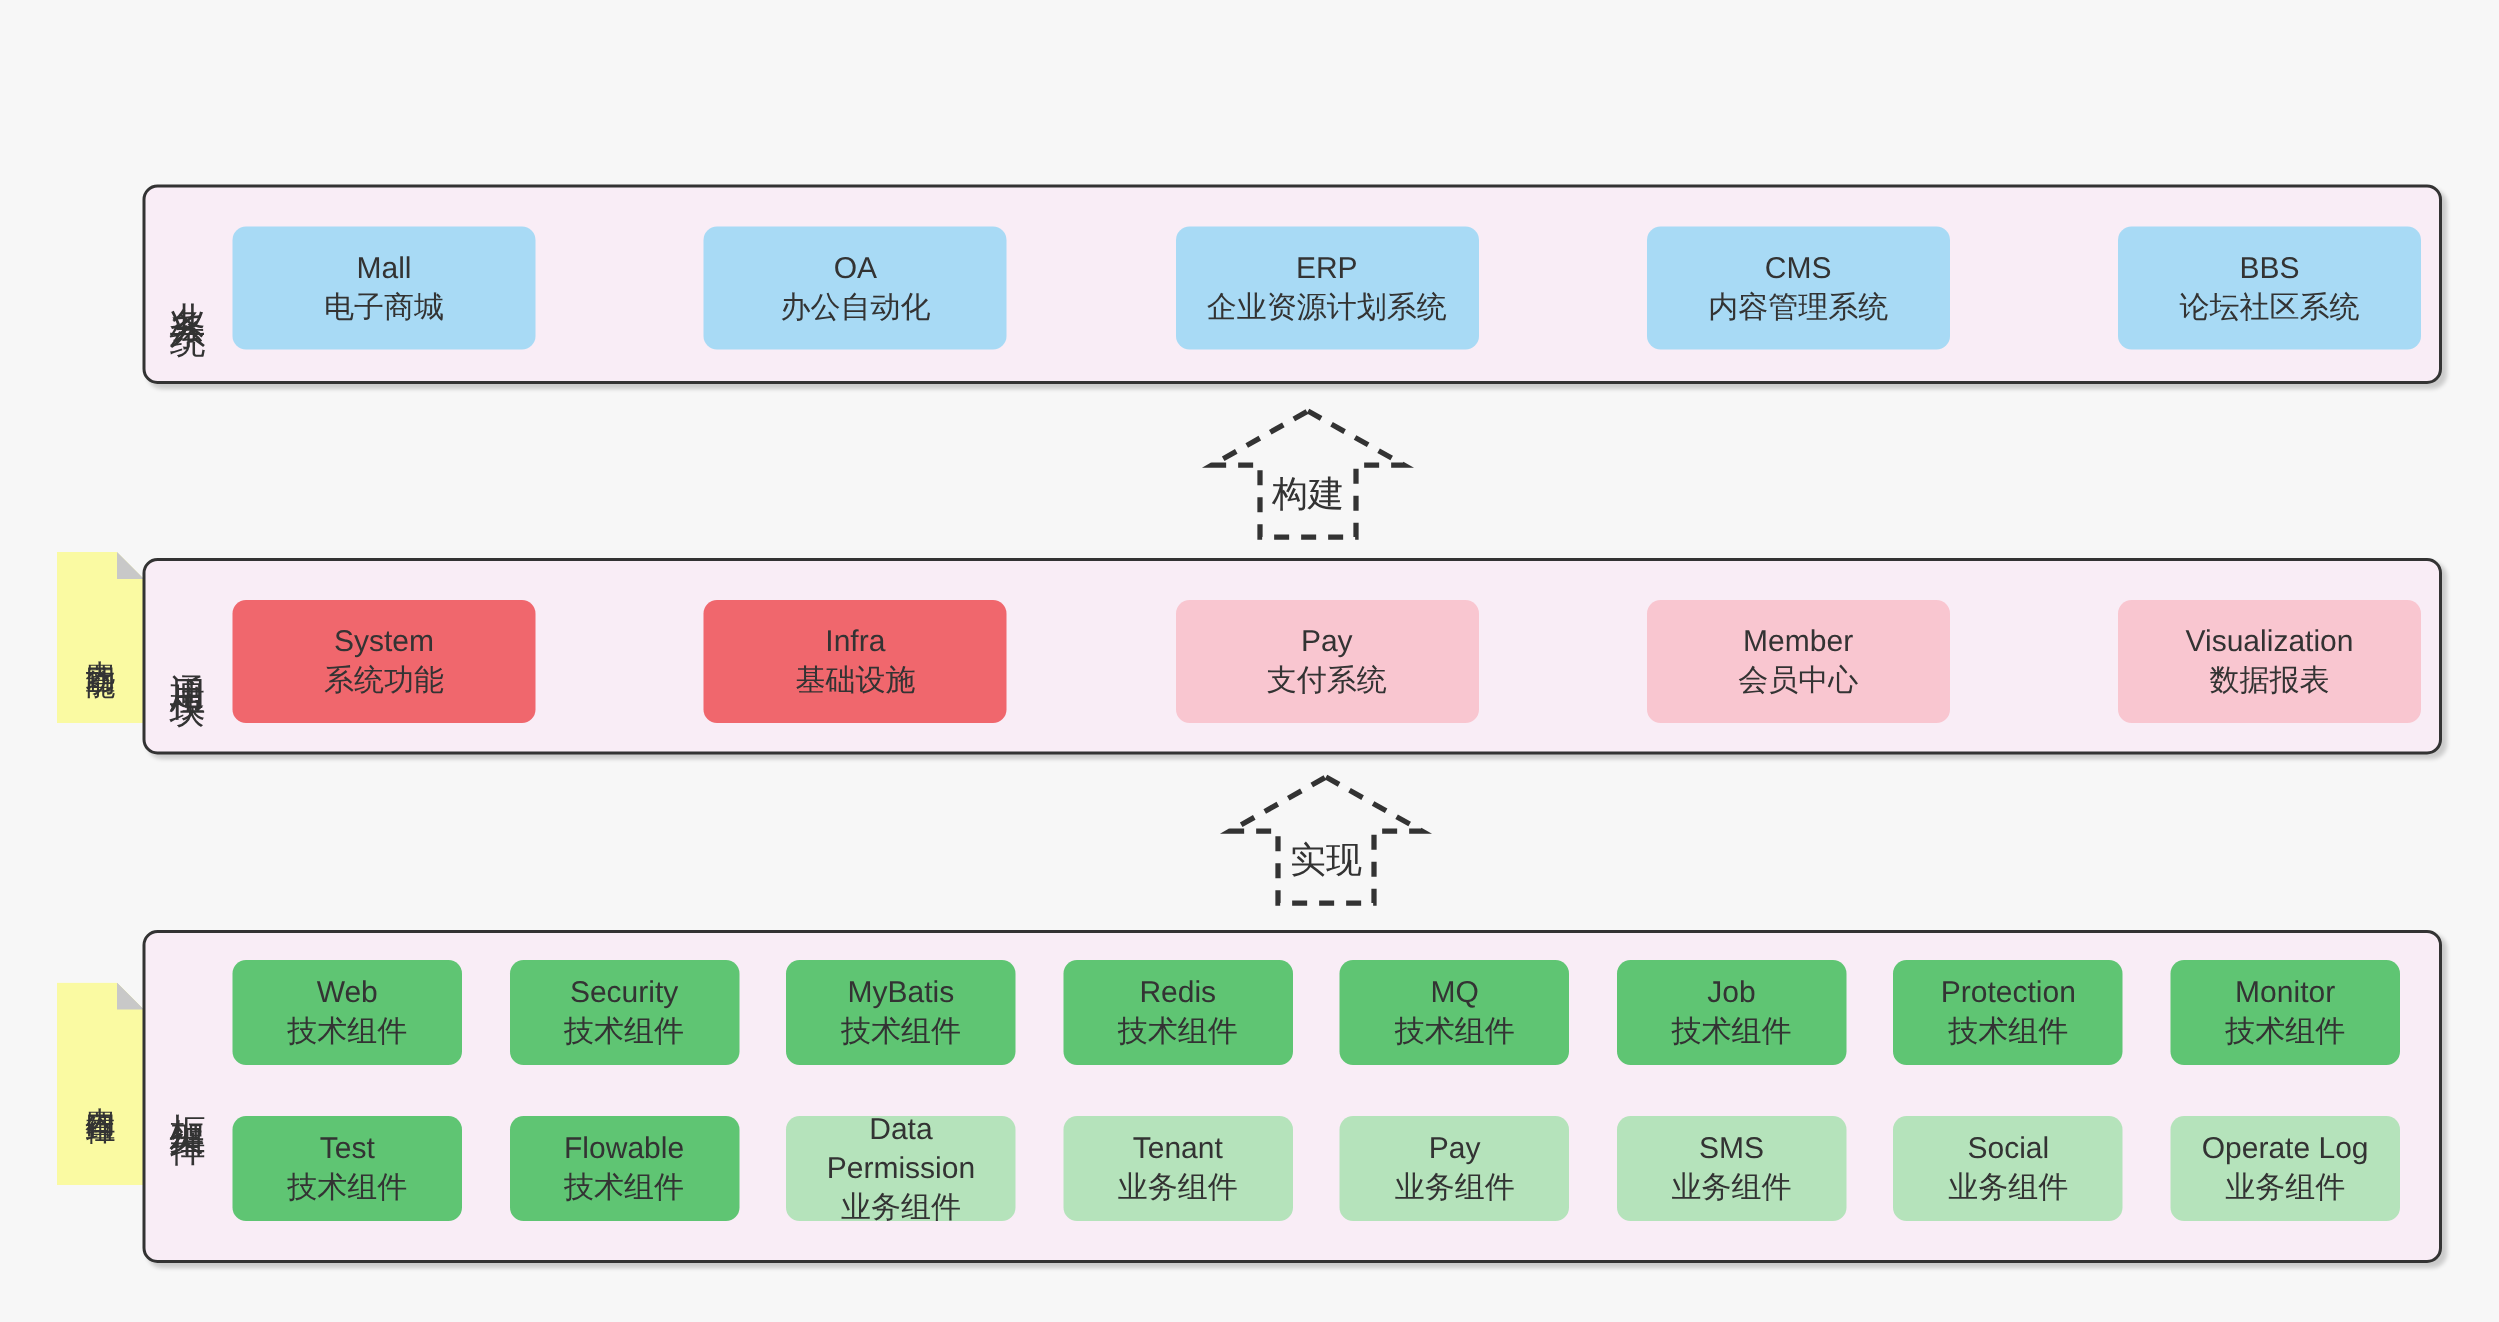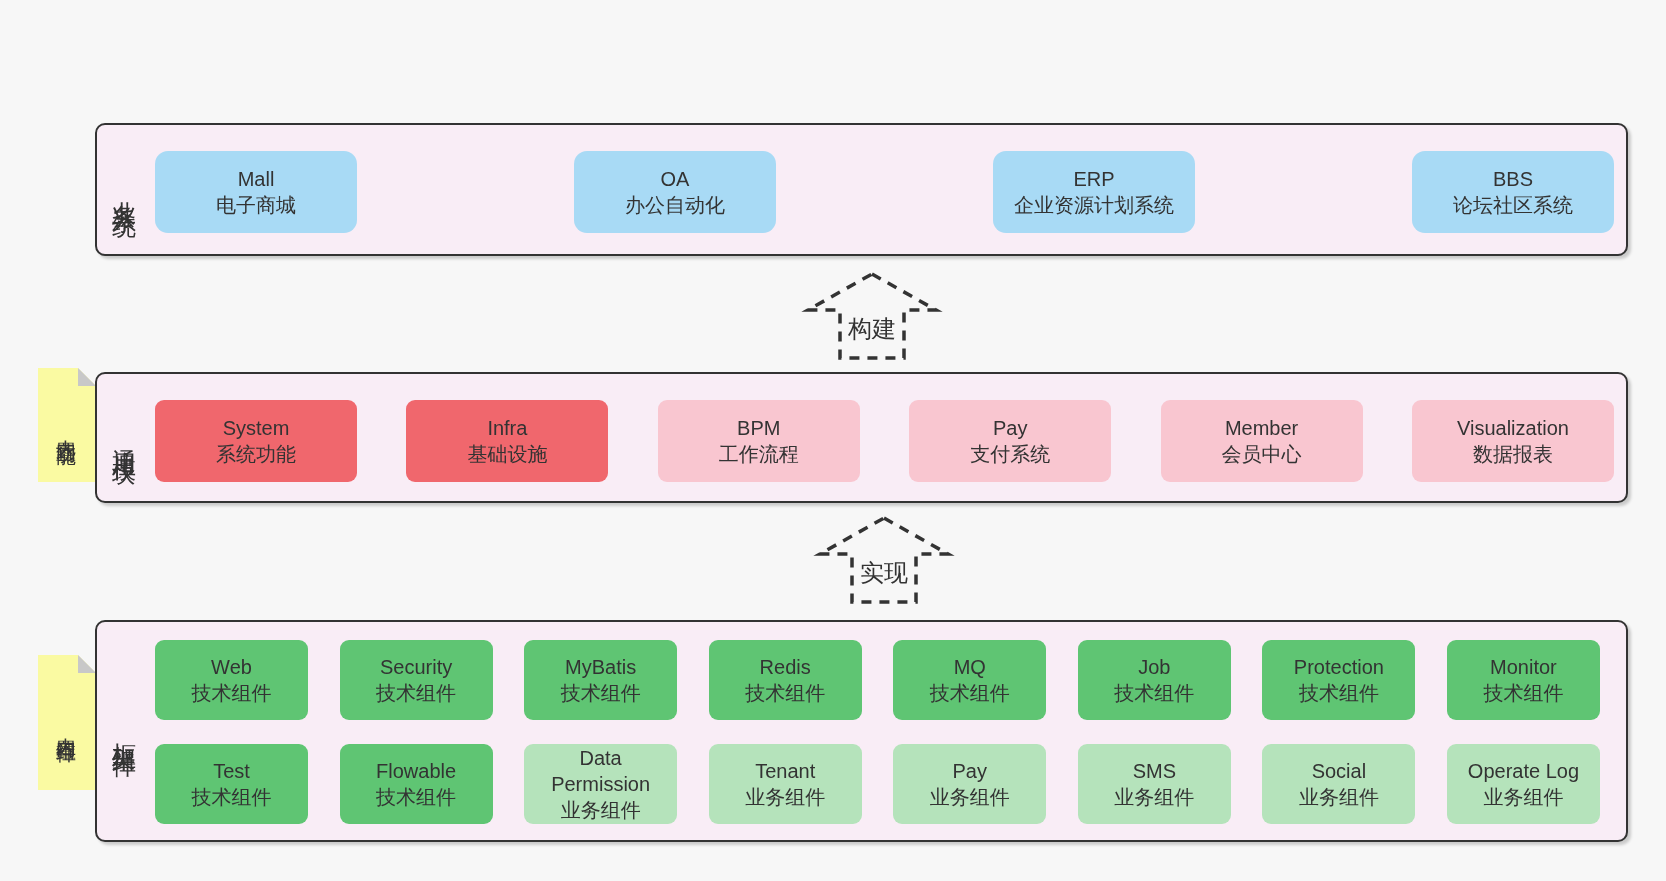--- a/index.html
+++ b/index.html
@@ -38,31 +38,31 @@
   
   .row {
     position:absolute; display:flex;
     justify-content:space-between; align-items:center;
   }
   .row-wide { left:58px; width:1459px; top:26px; }
   .row-wide .box { width:202px; height:82px; }
   .row-8 { left:58px; width:1445px; }
   .row-a { top:18px; }
   .row-b { top:122px; }
-  .row-8 .box { width:153px; height:80px; padding:10px 10px;text-align:center; }
+  .row-8 .box { width:153px; height:70px; padding:10px 10px;text-align:center; }
 
   .box {
     border-radius:9px;
     display:flex; flex-direction:column;
     align-items:center; justify-content:center;
     text-align:center;
     font-size:20px; line-height:26px;
     color:var(--text,#333333);
   }
-  .box.blue        { background:var(--box-blue,#a8daf5);border-radius:13px; }
+  .box.blue        { background:var(--box-blue,#a8daf5); }
   .box.red         { background:var(--box-red,#f0676d); }
   .box.pink        { background:var(--box-pink,#f9c6d0); }
   .box.green       { background:var(--box-green,#5fc573); }
   .box.green-light { background:var(--box-green-light,#b5e3bb); }
 
   
   .sticky {
     position:absolute; left:38px; width:58px;
     background:var(--sticky-bg,#fafaa2);
     clip-path:polygon(0 0, calc(100% - 18px) 0, 100% 18px, 100% 100%, 0 100%);
@@ -117,20 +117,24 @@
         </div>
         <div class="box blue">
           <div class="box-name">OA</div>
           <div class="box-sub">办公自动化</div>
         </div>
         <div class="box blue">
           <div class="box-name">ERP</div>
           <div class="box-sub">企业资源计划系统</div>
         </div>
         <div class="box blue">
+          <div class="box-name">CMS</div>
+          <div class="box-sub">内容管理系统</div>
+        </div>
+        <div class="box blue">
           <div class="box-name">BBS</div>
           <div class="box-sub">论坛社区系统</div>
         </div>
       </div>
   </section>
 
   <div class="arrow arrow-1">
     <svg viewBox="0 0 134 90">
       <path d="M67 3 L131 39 L99 39 L99 87 L35 87 L35 39 L3 39 Z"></path>
     </svg>
@@ -142,24 +146,20 @@
     <div class="row row-wide">
         <div class="box red">
           <div class="box-name">System</div>
           <div class="box-sub">系统功能</div>
         </div>
         <div class="box red">
           <div class="box-name">Infra</div>
           <div class="box-sub">基础设施</div>
         </div>
         <div class="box pink">
-          <div class="box-name">BPM</div>
-          <div class="box-sub">工作流程</div>
-        </div>
-        <div class="box pink">
           <div class="box-name">Pay</div>
           <div class="box-sub">支付系统</div>
         </div>
         <div class="box pink">
           <div class="box-name">Member</div>
           <div class="box-sub">会员中心</div>
         </div>
         <div class="box pink">
           <div class="box-name">Visualization</div>
           <div class="box-sub">数据报表</div>

